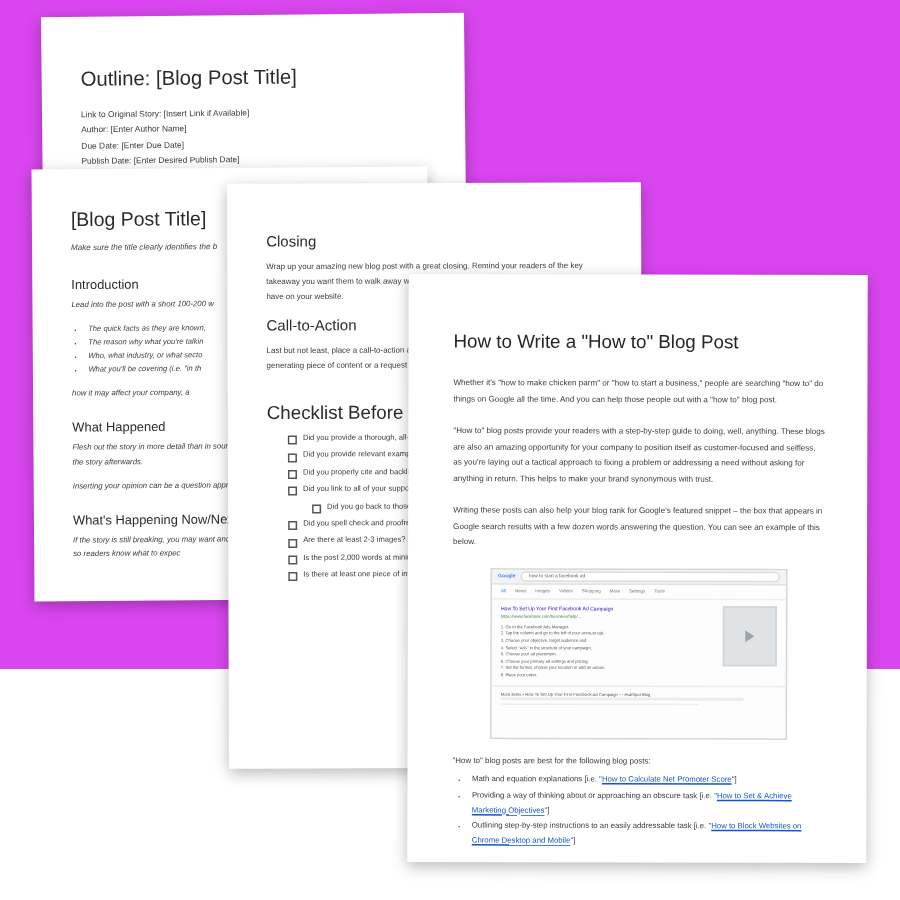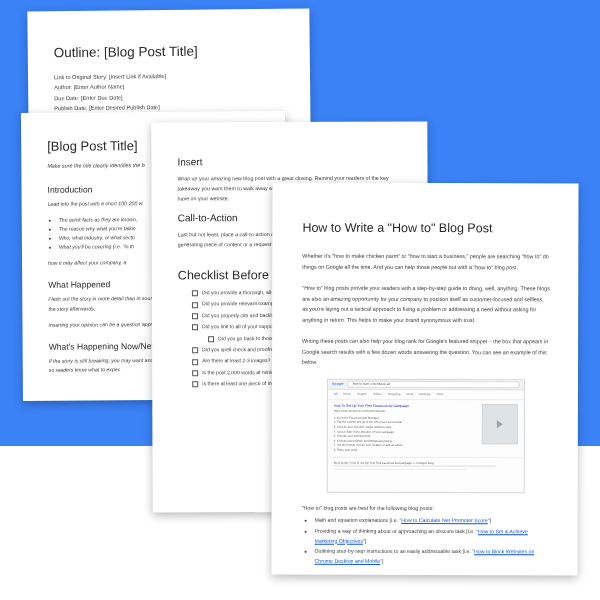--- a/index.html
+++ b/index.html
@@ -9,21 +9,21 @@
     height: 600px;
     overflow: hidden;
     background: #ffffff;
     font-family: "Liberation Sans", sans-serif;
   }
 
   #stage {
     position: relative;
     width: 600px;
     height: 446px;
-    background: #3b82f6;
+    background: #d946ef;
   }
 
   .sheet {
     position: absolute;
     background: #ffffff;
     box-shadow: 0 3px 10px rgba(0,0,0,0.28);
     box-sizing: border-box;
     overflow: hidden;
   }
 
@@ -318,21 +318,21 @@
 
     <h3>What Happened</h3>
     <p class="it">Flesh out the story in more detail than in sources. Keep the first part of this section opinion on the story afterwards.</p>
     <p class="it">Inserting your opinion can be a question appropriate stakeholders before publishi</p>
 
     <h3>What's Happening Now/Nex</h3>
     <p class="it">If the story is still breaking, you may want and you have reliable information on wha them here so readers know what to expec</p>
   </div>
 
   <div class="sheet" id="sheet-closing">
-    <h2>Insert</h2>
+    <h2>Closing</h2>
     <p>Wrap up your amazing new blog post with a great closing. Remind your readers of the key takeaway you want them to walk away with and consider pointing them to other resources you have on your website.</p>
 
     <h2>Call-to-Action</h2>
     <p>Last but not least, place a call-to-action at the end of your blog post. This could be a lead-generating piece of content or a request to schedule a free demo or consultation.</p>
 
     <h2 class="big">Checklist Before</h2>
 
     <div class="checklist">
       <div class="chk">
         <span class="box"></span>

